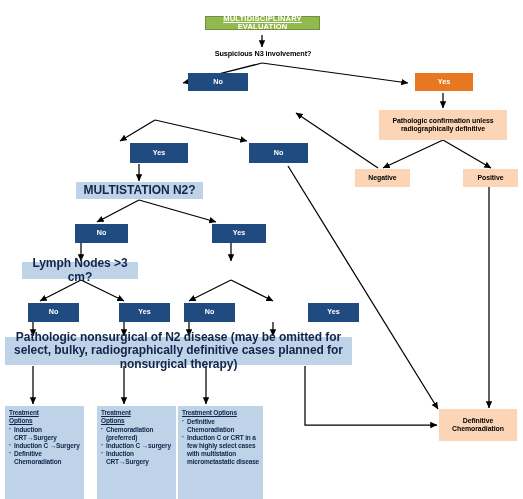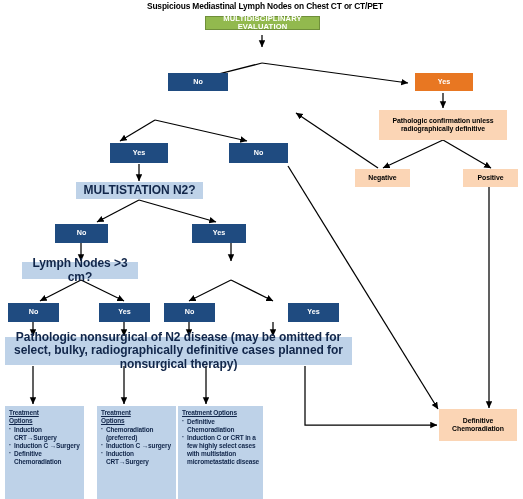--- a/index.html
+++ b/index.html
@@ -49,26 +49,28 @@
     color: #000000;
     letter-spacing: -0.1px;
   }
   .green {
     background: #92b94e;
     border: 1px solid #6f8f3a;
     color: #ffffff;
     font-size: 7.6px;
     font-weight: bold;
     letter-spacing: 0.15px;
+    text-decoration: underline;
   }
   .navy {
     background: #1f4b80;
     color: #ffffff;
     font-size: 7.2px;
     font-weight: bold;
+    margin-left: 20px;
   }
   .lightblue {
     background: #bed2e8;
     color: #11264a;
     font-size: 12px;
     font-weight: bold;
     letter-spacing: -0.05px;
   }
   .orange {
     background: #e87722;
@@ -170,24 +172,24 @@
       <path d="M206,366 L206,404"></path>
 
       <path d="M288,166 L438,409"></path>
 
       <path d="M489,186 L489,408"></path>
 
       <path d="M305,366 L305,425 L437,425"></path>
     </g>
   </svg>
 
-  <div class="node title" style="left:55px; top:0px; width:420px; height:14px;">Suspicious Mediastinal Lymph Nodes on Chest CT or CT/PET</div>
 
   <div class="node green" style="left:205px; top:16px; width:115px; height:14px;">MULTIDISCIPLINARY EVALUATION</div>
 
+  <div class="node plain" style="left:207px; top:48px; width:112px; height:12px;">Suspicious N3 involvement?</div>
 
   <div class="node navy" style="left:168px; top:73px; width:60px; height:18px;">No</div>
 
   <div class="node orange" style="left:415px; top:73px; width:58px; height:18px;">Yes</div>
 
 
   <div class="node peach" style="left:379px; top:110px; width:128px; height:30px; padding:0 4px;">Pathologic confirmation unless radiographically definitive</div>
 
   <div class="node peach" style="left:355px; top:169px; width:55px; height:18px;">Negative</div>
 

